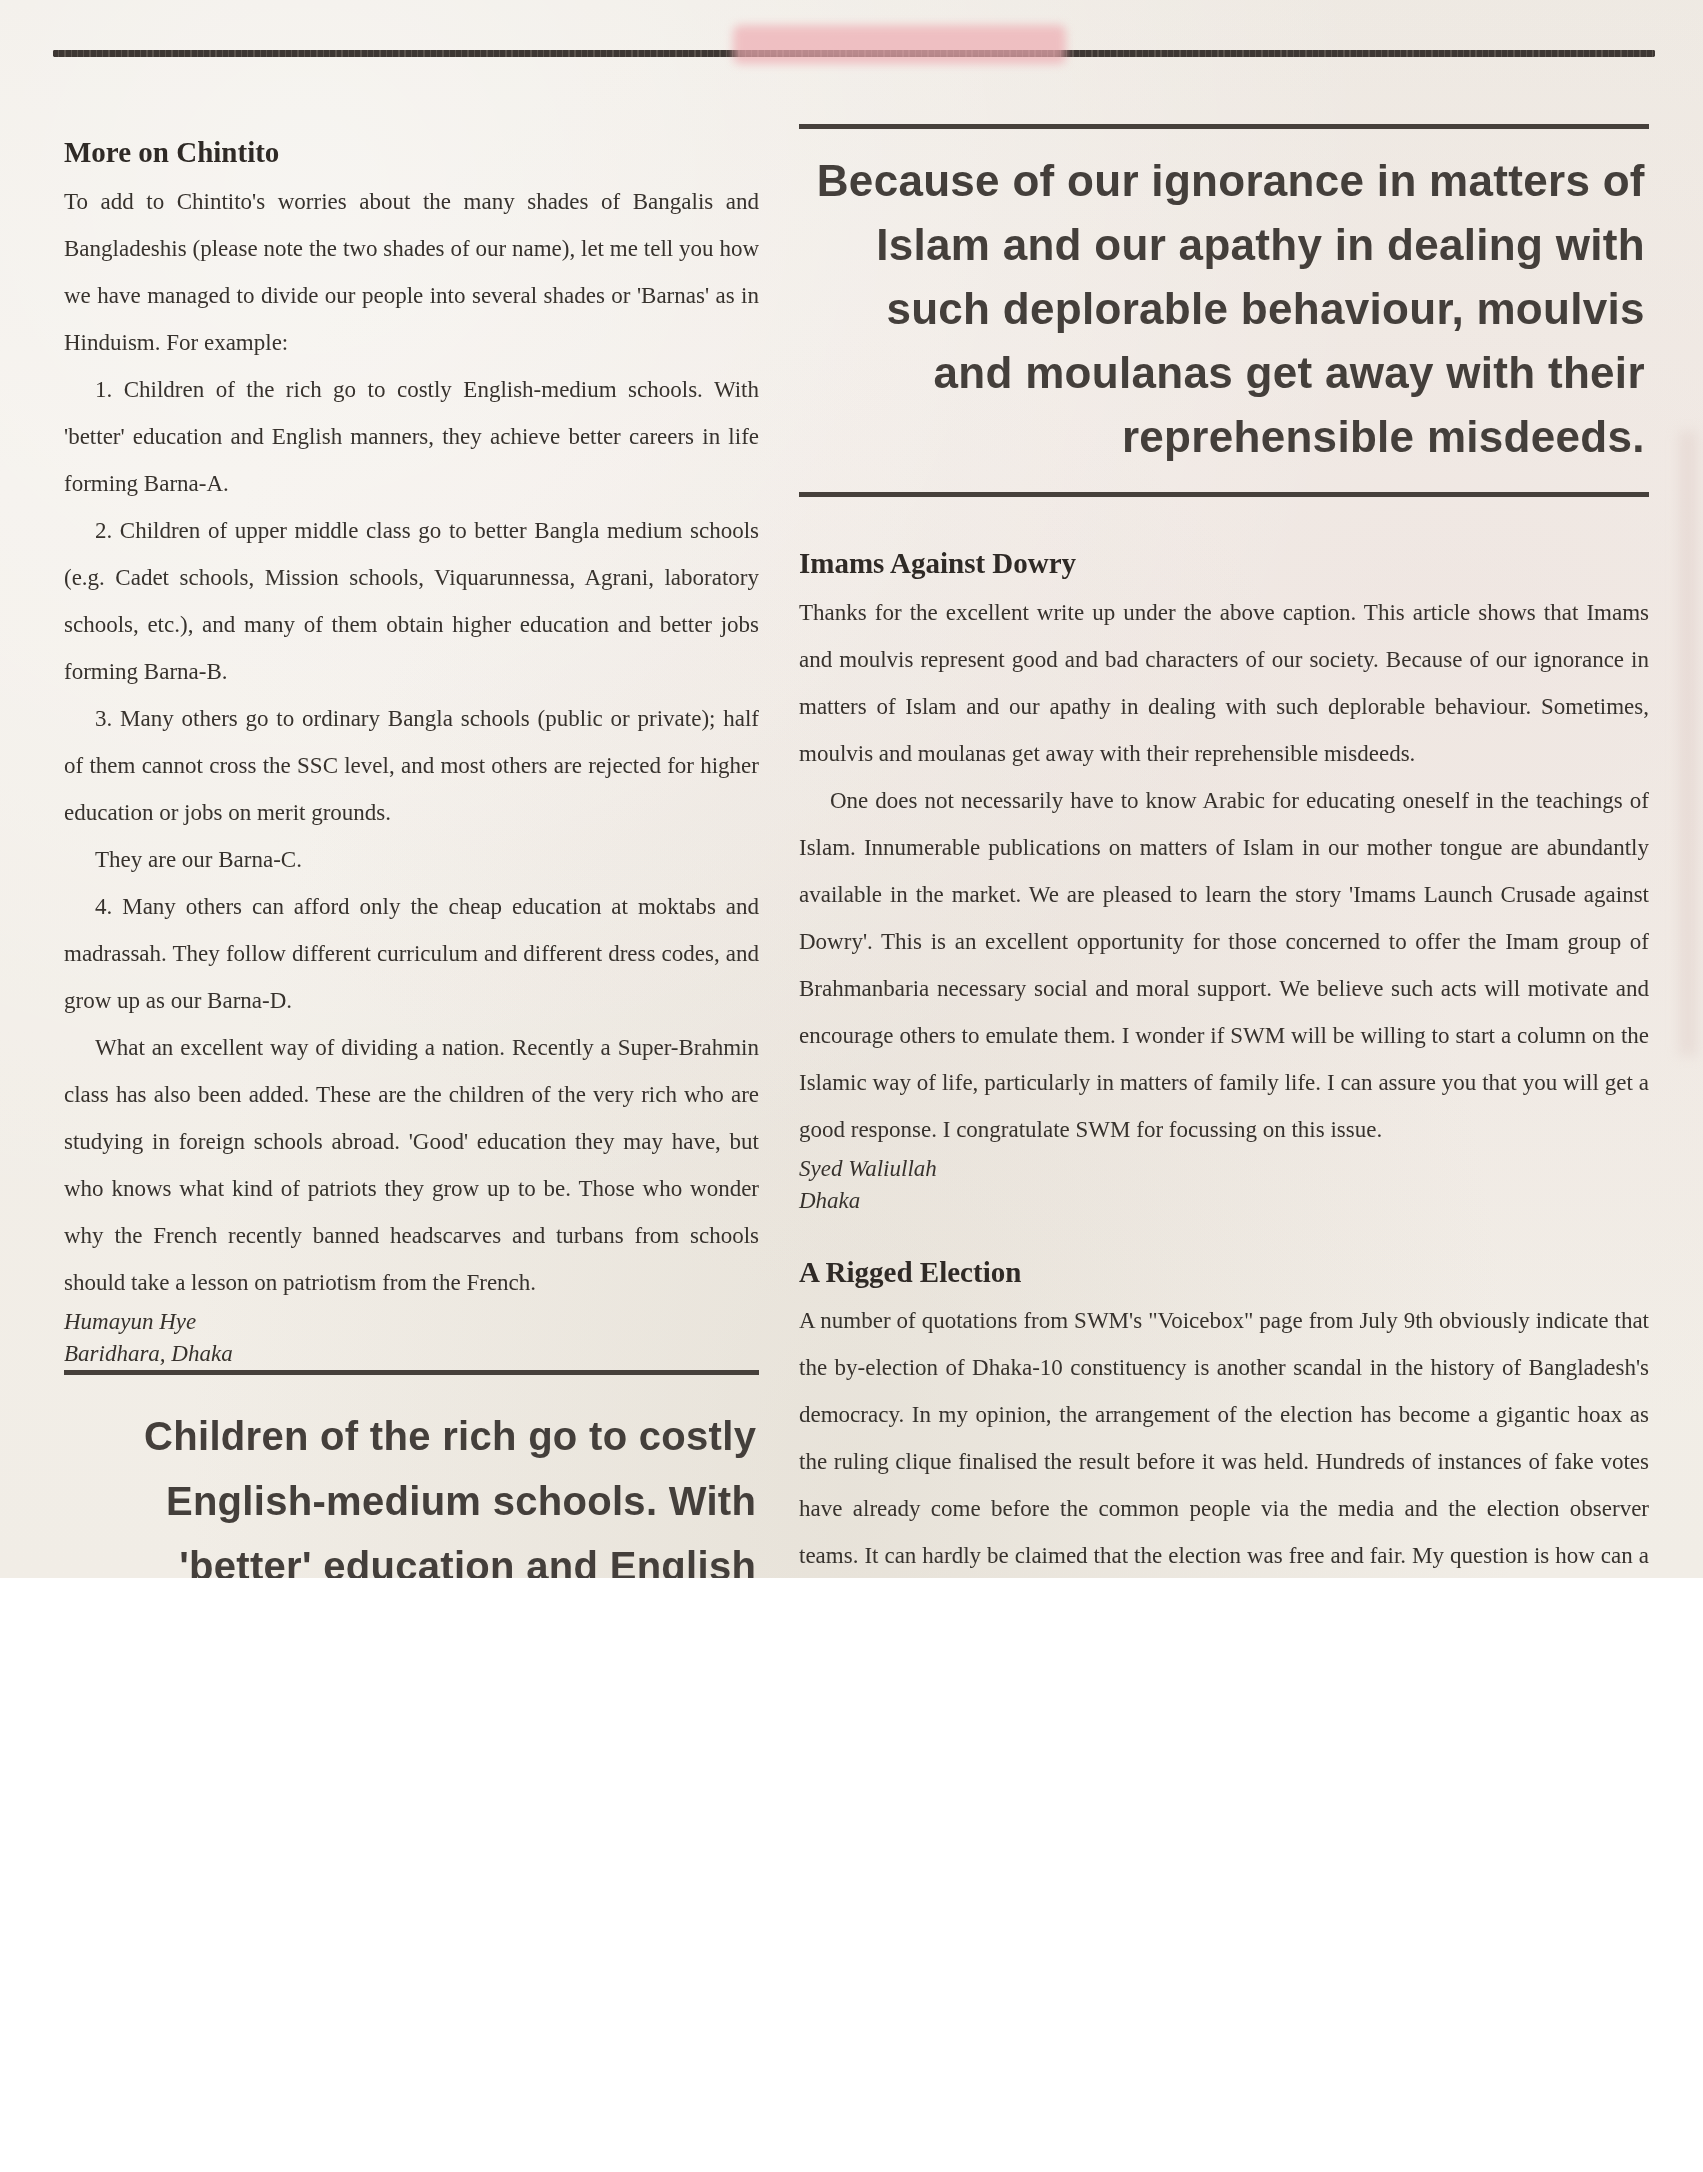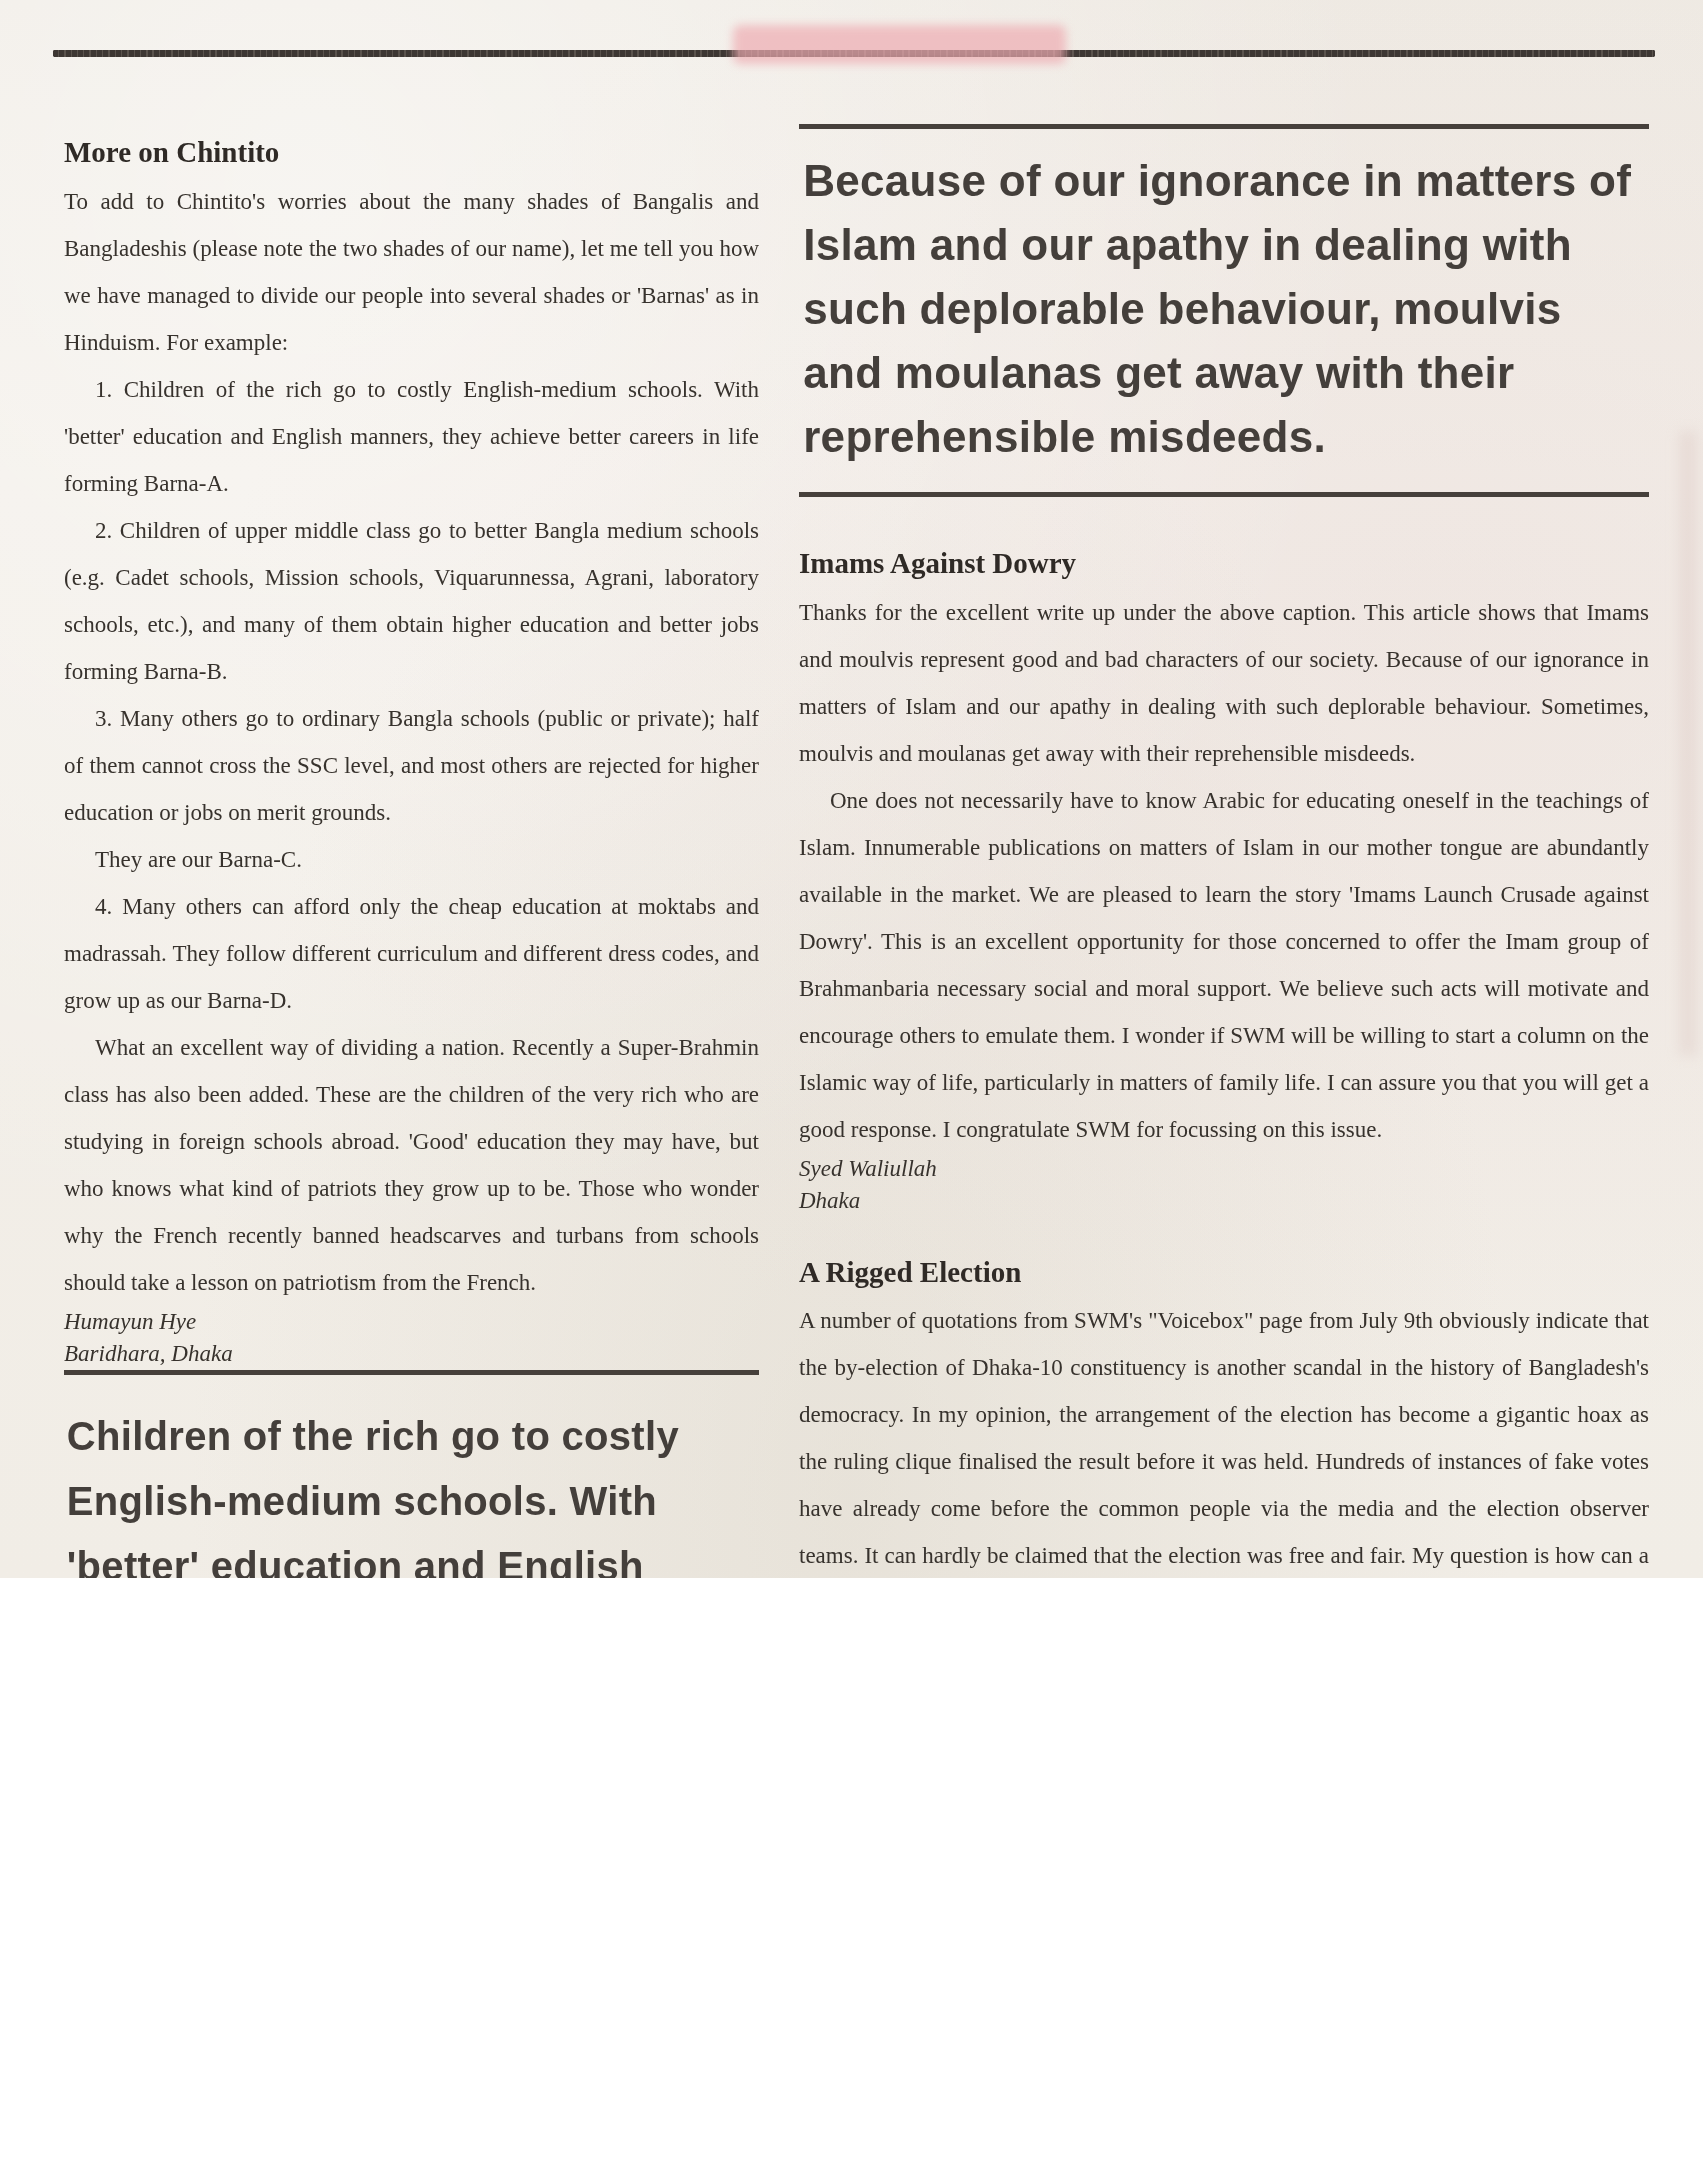--- a/index.html
+++ b/index.html
@@ -80,21 +80,21 @@
     margin: 0;
     font-size: 23px;
     line-height: 32px;
     font-style: italic;
     color: #37322d;
   }
 
   .quote-block {
     border-top: 5.6px solid #46403b;
     border-bottom: 5.6px solid #46403b;
-    text-align: left;
+    text-align: right;
     font-family: "Liberation Sans", sans-serif;
     font-weight: bold;
     color: #443f3b;
   }
   .quote-block.right-quote {
     padding: 19.5px 4.2px 23.6px 4.2px;
     font-size: 44px;
     line-height: 64px;
     letter-spacing: 0.3px;
   }

